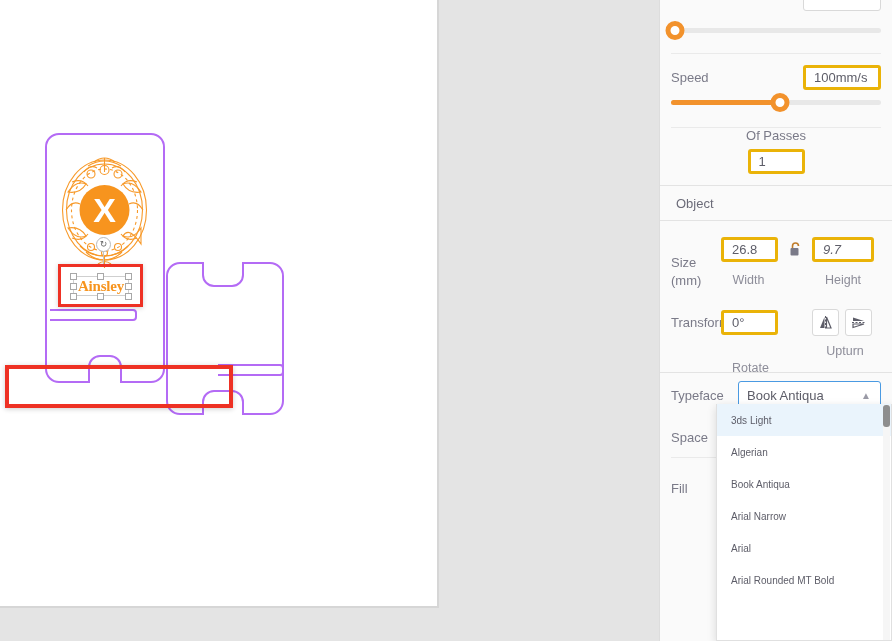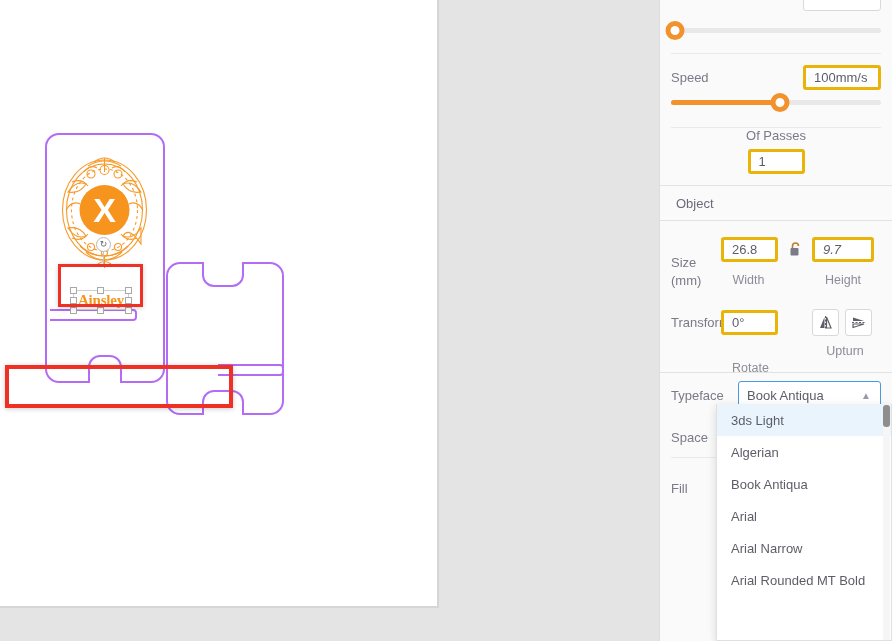--- a/index.html
+++ b/index.html
@@ -70,21 +70,21 @@
   #rotate-stem {
     position: absolute;
     left: 103px; top: 250px;
     width: 1px; height: 14px;
     background: #c3c3c3;
   }
 
   
   #text-object {
     position: absolute;
-    left: 71px; top: 288px;
+    left: 71px; top: 274px;
     width: 60px; height: 24px;
   }
   #text-object .label {
     position: absolute;
     left: 0; top: 0;
     width: 60px; height: 24px;
     display: flex; align-items: center; justify-content: center;
     font-family: "Liberation Serif", serif;
     font-weight: bold;
     font-size: 15px;
@@ -262,21 +262,21 @@
     border-top: none;
     box-shadow: 0 3px 9px rgba(0,0,0,0.14);
     z-index: 25;
     overflow: hidden;
   }
   .font-item {
     height: 32px;
     display: flex;
     align-items: center;
     padding: 0 14px;
-    font-size: 13px;
+    font-size: 10px;
     color: #5d5d68;
   }
   .font-item.sel {
     background: #eaf4fc;
   }
   #dd-scrollbar {
     position: absolute;
     right: 1px; top: 1px;
     width: 7px; height: 236px;
     background: #f6f6f6;
@@ -495,24 +495,24 @@
     <div class="font-item sel">
       <span>3ds Light</span>
     </div>
     <div class="font-item">
       <span>Algerian</span>
     </div>
     <div class="font-item">
       <span>Book Antiqua</span>
     </div>
     <div class="font-item">
+      <span>Arial Narrow</span>
+    </div>
+    <div class="font-item">
       <span>Arial</span>
-    </div>
-    <div class="font-item">
-      <span>Arial Narrow</span>
     </div>
     <div class="font-item">
       <span>Arial Rounded MT Bold</span>
     </div>
     <div id="dd-scrollbar">
       <div id="dd-thumb"></div>
     </div>
   </div>
 
 </div>

